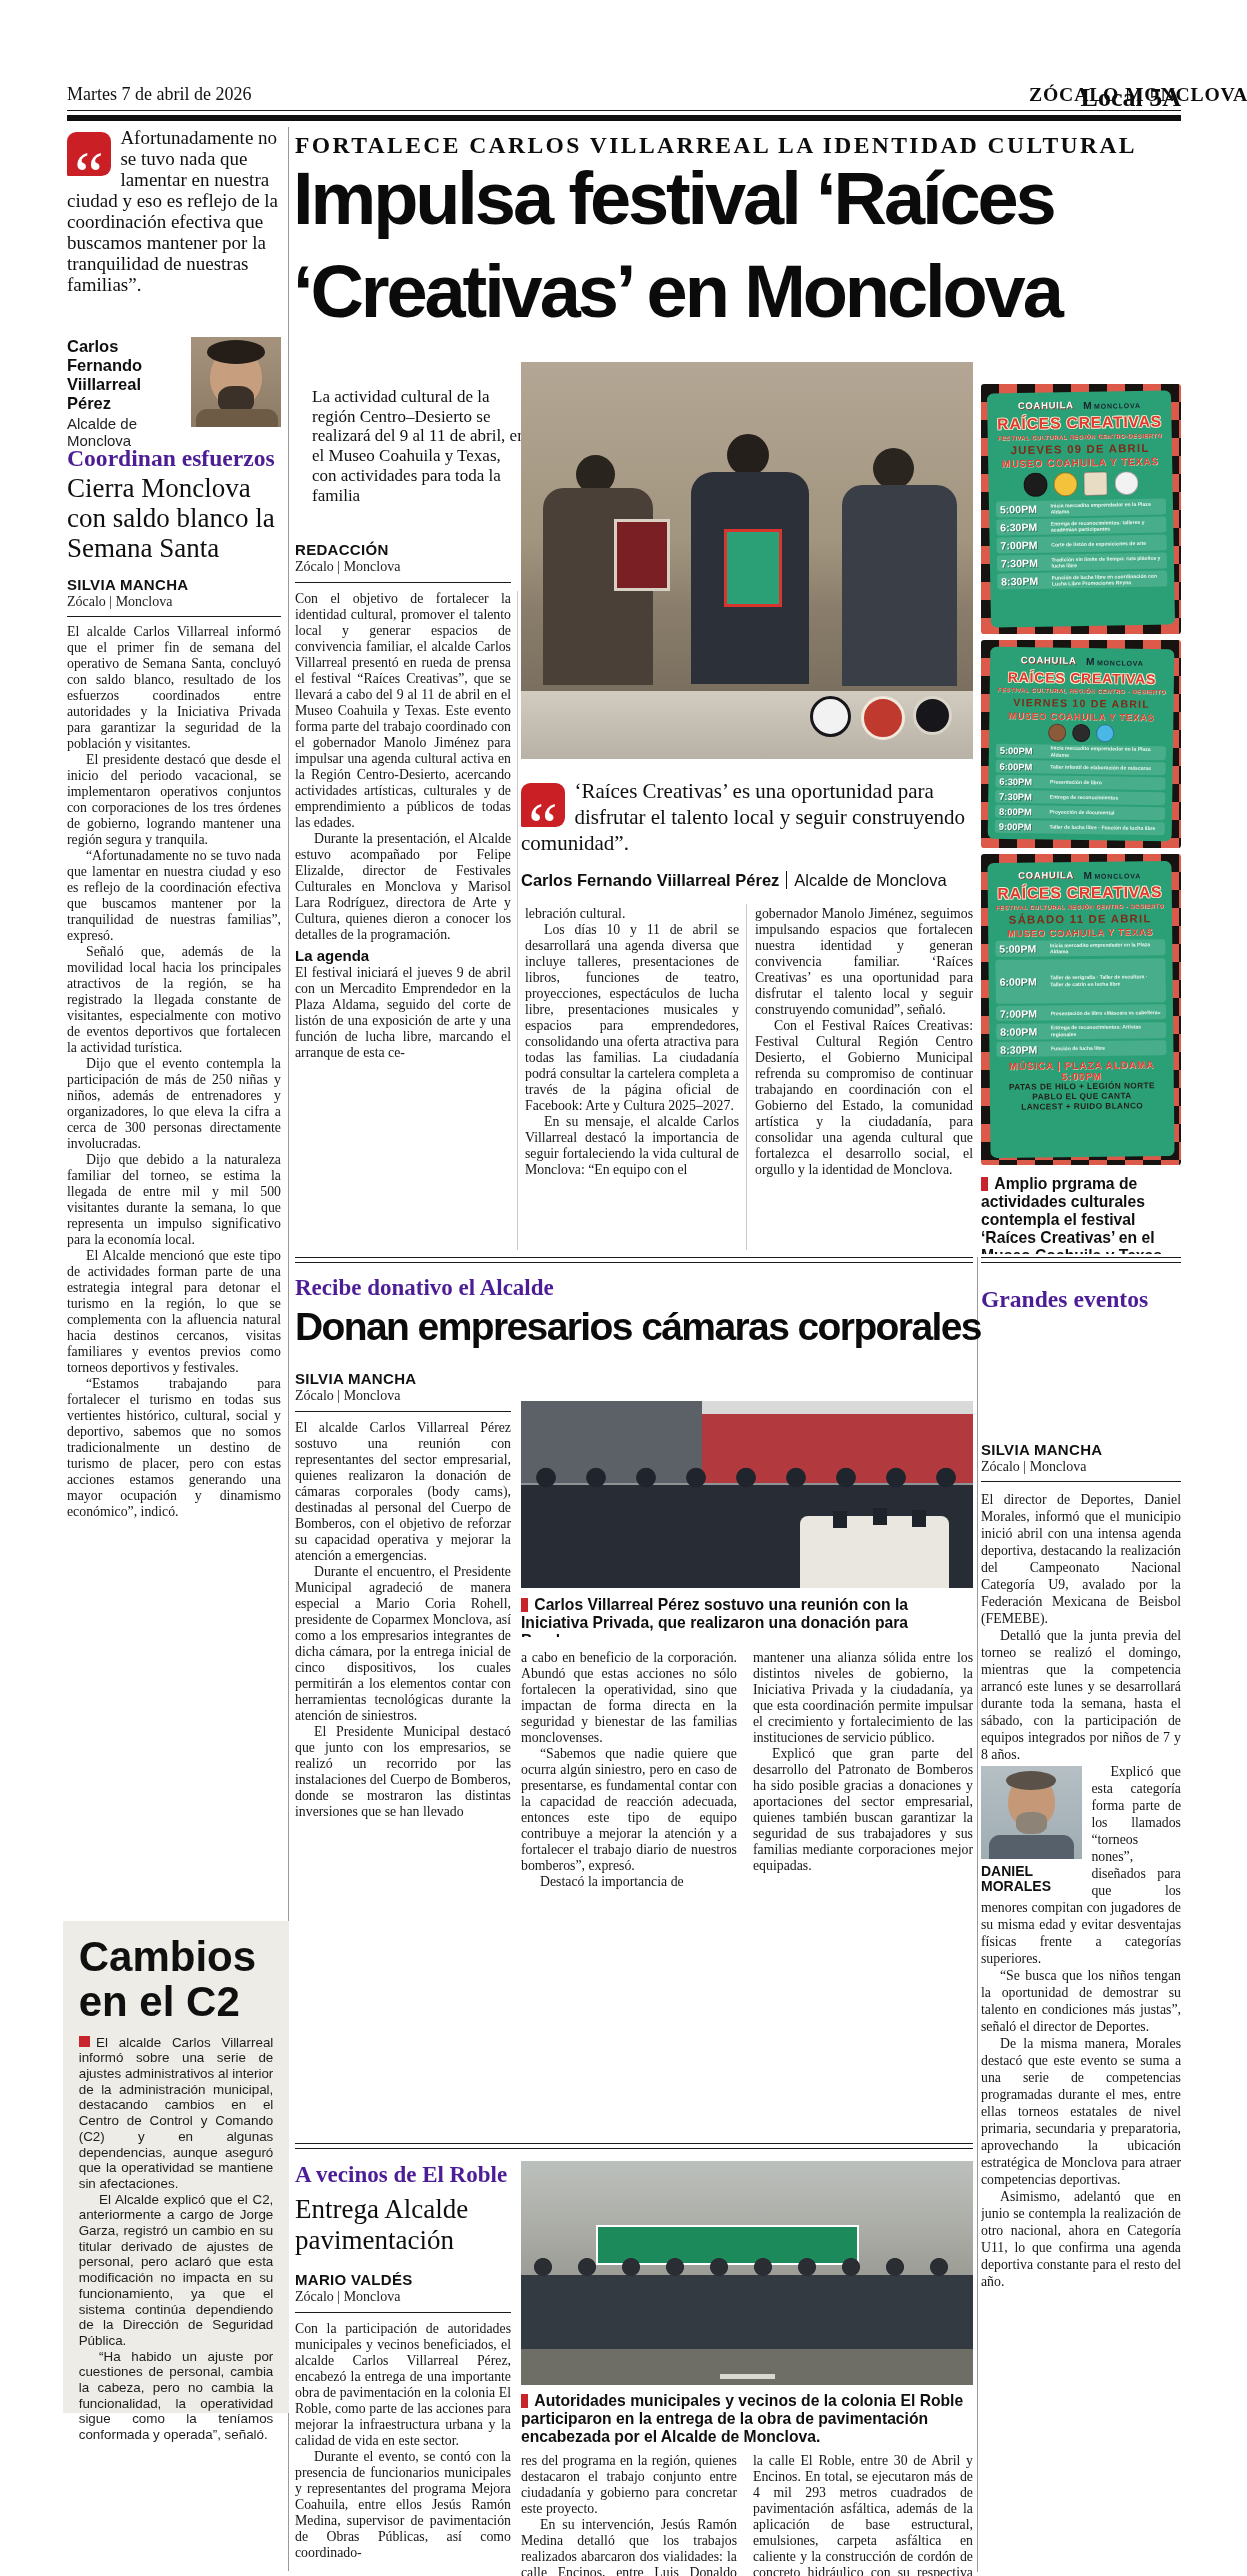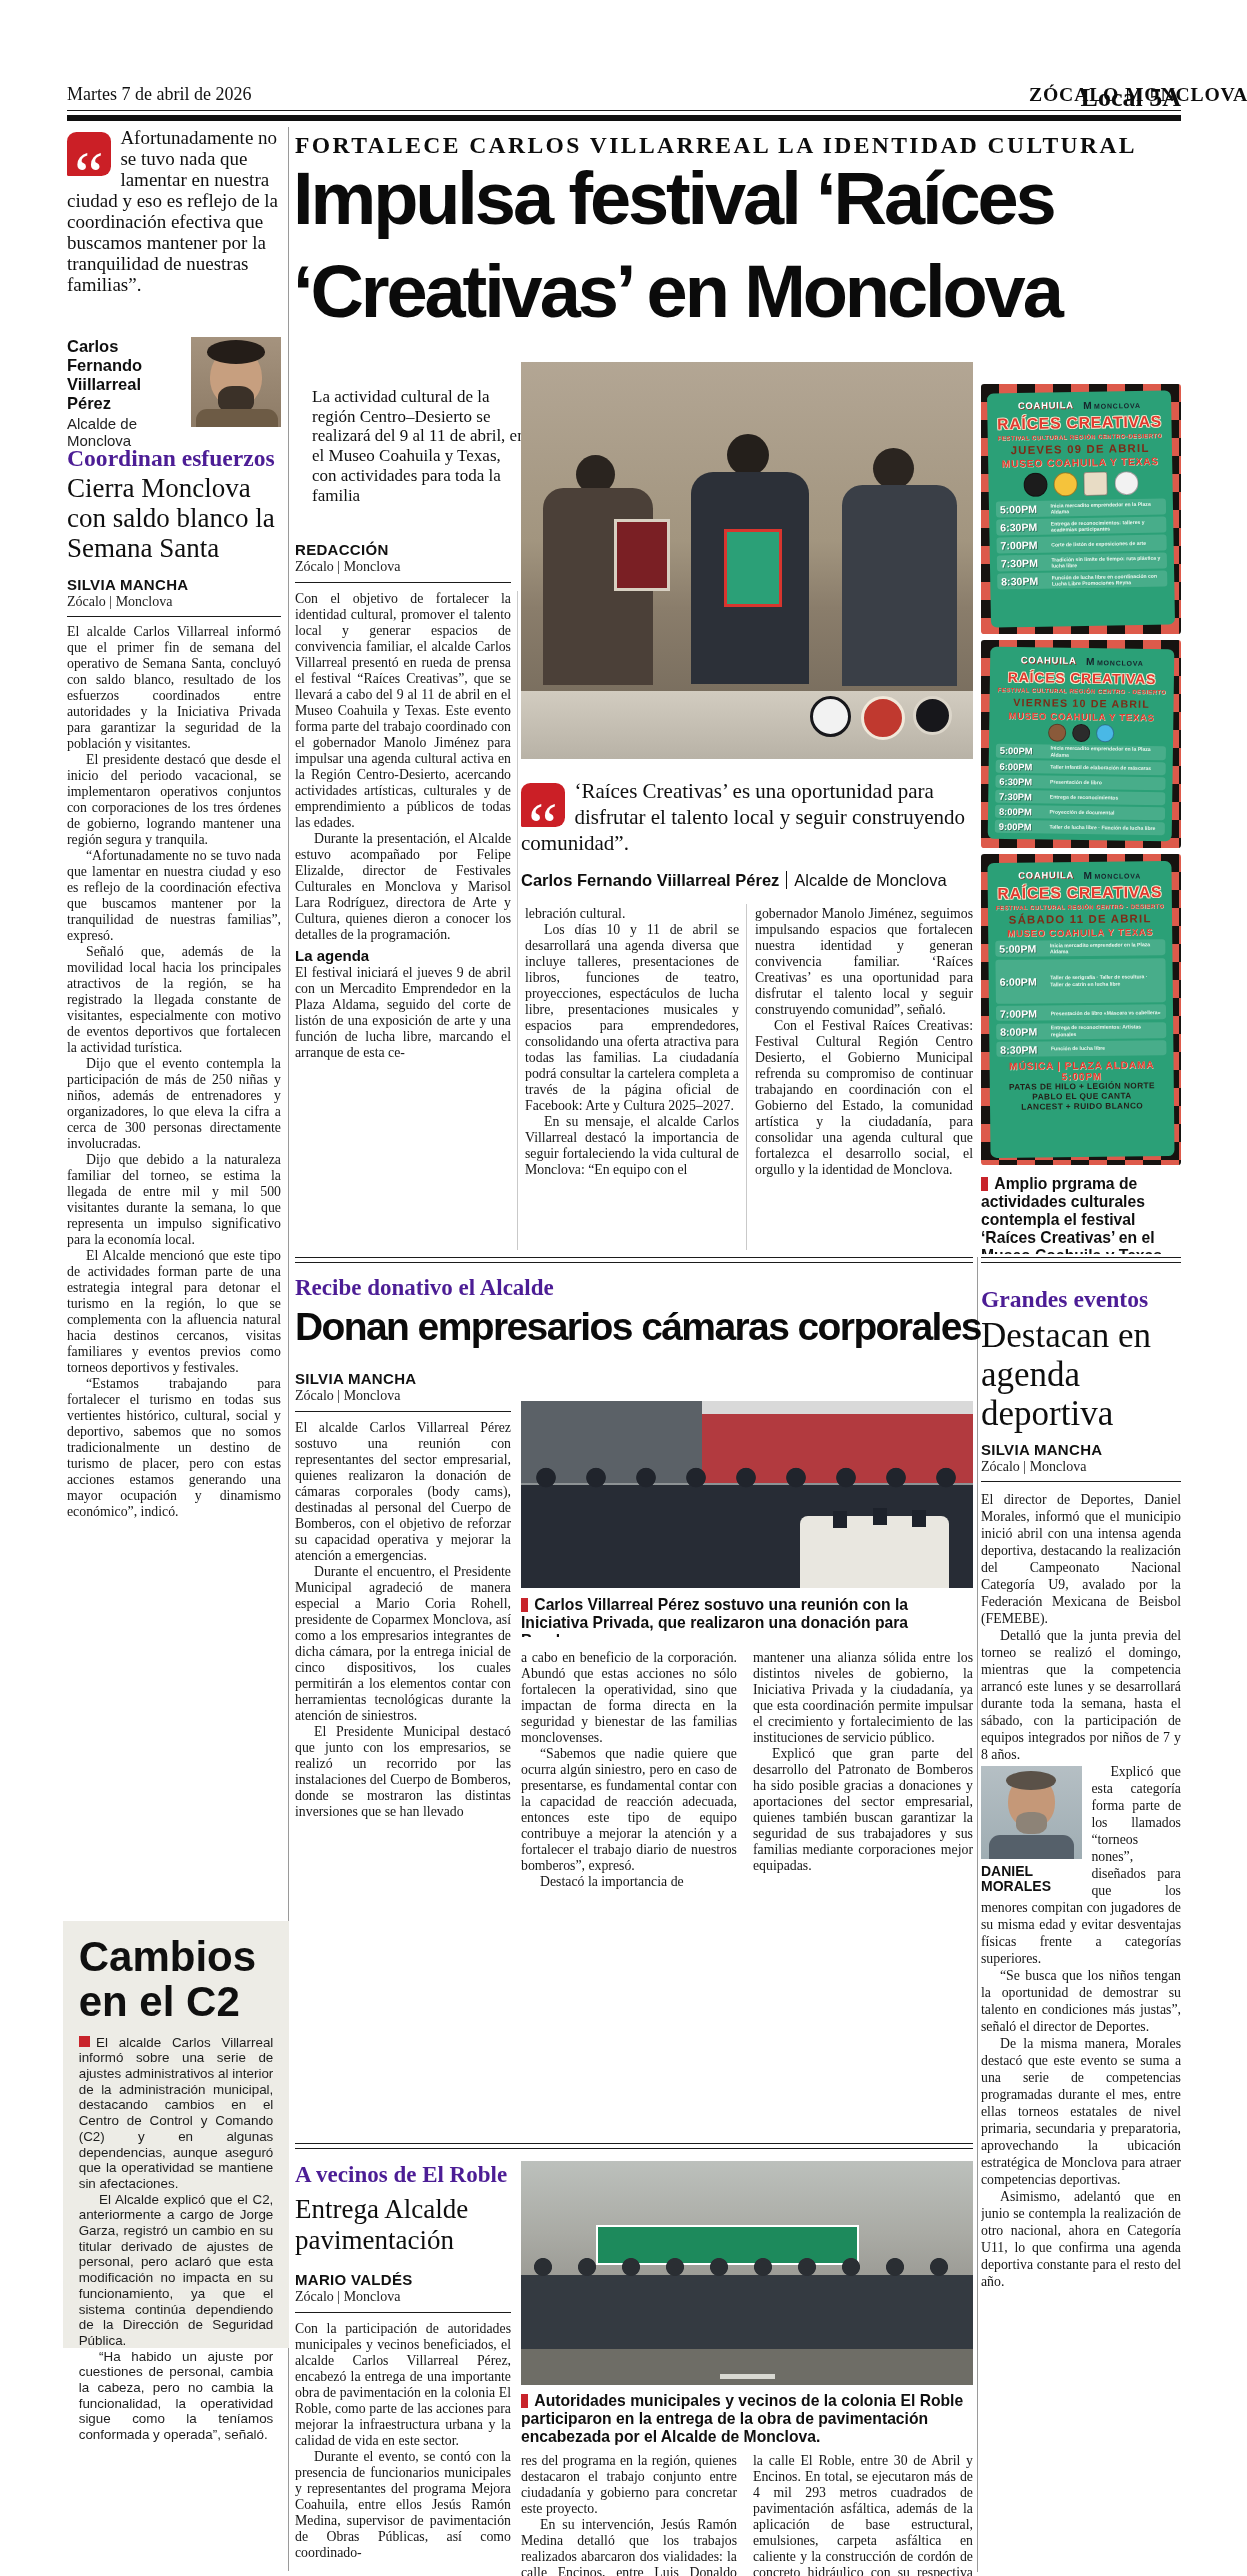--- a/index.html
+++ b/index.html
@@ -129,21 +129,21 @@
     <p>El alcalde Carlos Villarreal informó que el primer fin de semana del operativo de Semana Santa, concluyó con saldo blanco, resultado de los esfuerzos coordinados entre autoridades y la Iniciativa Privada para garantizar la seguridad de la población y visitantes.</p>
     <p>El presidente destacó que desde el inicio del periodo vacacional, se implementaron operativos conjuntos con corporaciones de los tres órdenes de gobierno, logrando mantener una región segura y tranquila.</p>
     <p>“Afortunadamente no se tuvo nada que lamentar en nuestra ciudad y eso es reflejo de la coordinación efectiva que buscamos mantener por la tranquilidad de nuestras familias”, expresó.</p>
     <p>Señaló que, además de la movilidad local hacia los principales atractivos de la región, se ha registrado la llegada constante de visitantes, especialmente con motivo de eventos deportivos que fortalecen la actividad turística.</p>
     <p>Dijo que el evento contempla la participación de más de 250 niñas y niños, además de entrenadores y organizadores, lo que eleva la cifra a cerca de 300 personas directamente involucradas.</p>
     <p>Dijo que debido a la naturaleza familiar del torneo, se estima la llegada de entre mil y mil 500 visitantes durante la semana, lo que representa un impulso significativo para la economía local.</p>
     <p>El Alcalde mencionó que este tipo de actividades forman parte de una estrategia integral para detonar el turismo en la región, lo que se complementa con la afluencia natural hacia destinos cercanos, visitas familiares y eventos previos como torneos deportivos y festivales.</p>
     <p>“Estamos trabajando para fortalecer el turismo en todas sus vertientes histórico, cultural, social y deportivo, sabemos que no somos tradicionalmente un destino de turismo de placer, pero con estas acciones estamos generando una mayor ocupación y dinamismo económico”, indicó.</p>
   </div>
 
-  <div class="c2box" style="left:63px;top:1921px;width:226px;height:427px;">
+  <div class="c2box" style="left:63px;top:1921px;width:226px;height:492px;">
     <h2>Cambios en el C2</h2>
     <p><span class="redsq" style="width:11px;height:11px;vertical-align:0;"></span><span>El alcalde Carlos Villarreal informó sobre una serie de ajustes administrativos al interior de la administración municipal, destacando cambios en el Centro de Control y Comando (C2) y en algunas dependencias, aunque aseguró que la operatividad se mantiene sin afectaciones.</span></p>
     <p>El Alcalde explicó que el C2, anteriormente a cargo de Jorge Garza, registró un cambio en su titular derivado de ajustes de personal, pero aclaró que esta modificación no impacta en su funcionamiento, ya que el sistema continúa dependiendo de la Dirección de Seguridad Pública.</p>
     <p>“Ha habido un ajuste por cuestiones de personal, cambia la cabeza, pero no cambia la funcionalidad, la operatividad sigue como la teníamos conformada y operada”, señaló.</p>
   </div>
 
   <div class="abs kicker" style="left:295px;top:132px;">FORTALECE CARLOS VILLARREAL LA IDENTIDAD CULTURAL</div>
   <div class="abs hl-black" style="left:293px;top:160px;font-size:74px;line-height:77px;letter-spacing:-3.1px;white-space:nowrap;">Impulsa festival ‘Raíces</div>
   <div class="abs hl-black" style="left:293px;top:253px;font-size:74px;line-height:77px;letter-spacing:-3.1px;white-space:nowrap;">‘Creativas’ en Monclova</div>
 
@@ -345,21 +345,20 @@
     <p>“Sabemos que nadie quiere que ocurra algún siniestro, pero en caso de presentarse, es fundamental contar con la capacidad de reacción adecuada, entonces este tipo de equipo contribuye a mejorar la atención y a fortalecer el trabajo diario de nuestros bomberos”, expresó.</p>
     <p>Destacó la importancia de</p>
   </div>
   <div class="body" style="left:753px;top:1650px;width:220px;height:382px;">
     <p>mantener una alianza sólida entre los distintos niveles de gobierno, la Iniciativa Privada y la ciudadanía, ya que esta coordinación permite impulsar el crecimiento y fortalecimiento de las instituciones de servicio público.</p>
     <p>Explicó que gran parte del desarrollo del Patronato de Bomberos ha sido posible gracias a donaciones y aportaciones del sector empresarial, quienes también buscan garantizar la seguridad de sus trabajadores y sus familias mediante corporaciones mejor equipadas.</p>
   </div>
 
   <div class="secrule" style="left:981px;width:200px;top:1257px;"></div>
   <div class="abs eyebrow" style="left:981px;top:1286px;font-size:23.6px;">Grandes eventos</div>
-  <div class="abs hl-serif" style="left:981px;top:1316px;width:200px;font-size:35px;line-height:39px;">Destacan en agenda deportiva</div>
   <div class="abs reporter" style="left:981px;top:1441px;">SILVIA MANCHA</div>
   <div class="abs agency" style="left:981px;top:1459px;">Zócalo | Monclova</div>
   <div class="hairline" style="left:981px;width:200px;top:1481px;"></div>
   <div class="body" style="left:981px;top:1491px;width:200px;height:1077px;line-height:17px;">
     <p>El director de Deportes, Daniel Morales, informó que el municipio inició abril con una intensa agenda deportiva, destacando la realización del Campeonato Nacional Categoría U9, avalado por la Federación Mexicana de Beisbol (FEMEBE).</p>
     <p>Detalló que la junta previa del torneo se realizó el domingo, mientras que la competencia arrancó este lunes y se desarrollará durante toda la semana, hasta el sábado, con la participación de equipos integrados por niños de 7 y 8 años.</p>
     <div class="sports-float">
       <div class="photo" style="position:relative;width:101px;height:93px;background:linear-gradient(180deg,#b5bfc4,#9fadb3);">
         <div class="shape" style="left:27px;top:9.4px;width:47px;height:53px;border-radius:50% 50% 46% 46%;background:#c59878;"></div>
         <div class="shape" style="left:25px;top:4.7px;width:50px;height:19px;border-radius:50%;background:#5a5148;"></div>

